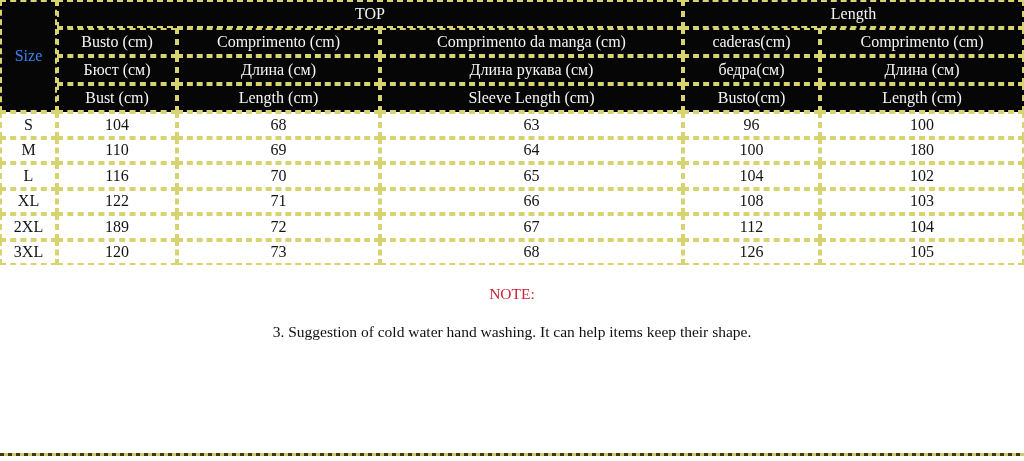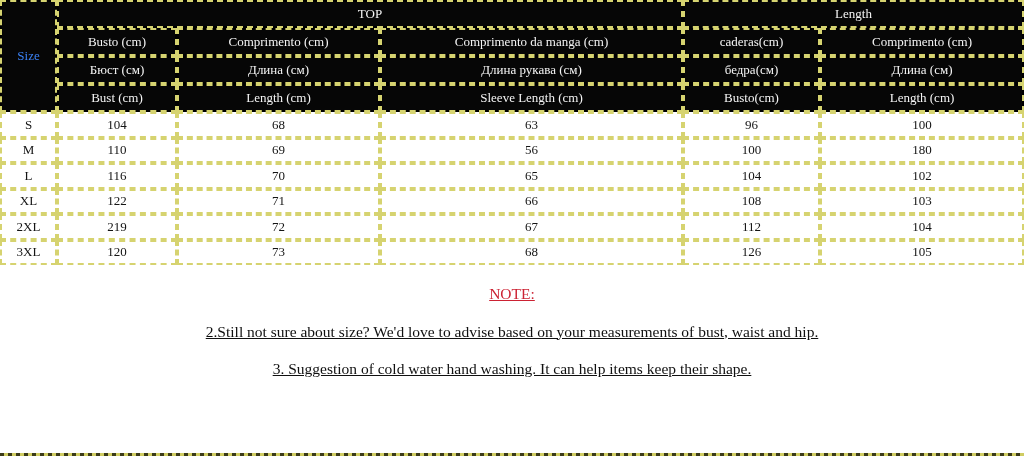--- a/index.html
+++ b/index.html
@@ -14,36 +14,36 @@
     border-spacing: 0;
     table-layout: fixed;
     width: 1024px;
     background: #000000;
   }
   table.size-chart td {
     border: 2px dashed #d6d370;
     background-clip: padding-box;
     text-align: center;
     vertical-align: middle;
-    font-size: 13px;
+    font-size: 16px;
     padding: 0;
     overflow: hidden;
     white-space: nowrap;
   }
   td.hd { background: #060606; color: #f5f5f5; }
   tr.hrow td { height: 24px; }
   tr.drow td { height: 21.5px; background: #ffffff; color: #141414; }
   td.corner { background: #060606; color: #3b82f6; }
   .notes {
     margin-top: 12px;
     text-align: center;
     font-size: 15.5px;
     color: #101010;
   }
-  .notes p { margin: 4px; line-height: 33.5px; text-decoration: underline; }
+  .notes p { margin: 4px; line-height: 33.5px; }
   .note-title { color: #cc2233; }
   .red-inline { color: #dd0000; }
   .bottom-dashes {
     position: absolute;
     left: 0; top: 453px;
     width: 1024px; height: 3px;
     background: repeating-linear-gradient(90deg, #3a3a18 0 4px, #cfcc62 4px 8px);
   }
 </style>
 </head>
@@ -91,21 +91,21 @@
       <td>104</td>
       <td>68</td>
       <td>63</td>
       <td>96</td>
       <td>100</td>
     </tr>
     <tr class="drow">
       <td>M</td>
       <td>110</td>
       <td>69</td>
-      <td>56</td>
+      <td>64</td>
       <td>100</td>
       <td>180</td>
     </tr>
     <tr class="drow">
       <td>L</td>
       <td>116</td>
       <td>70</td>
       <td>65</td>
       <td>104</td>
       <td>102</td>
@@ -113,36 +113,35 @@
     <tr class="drow">
       <td>XL</td>
       <td>122</td>
       <td>71</td>
       <td>66</td>
       <td>108</td>
       <td>103</td>
     </tr>
     <tr class="drow">
       <td>2XL</td>
-      <td>219</td>
+      <td>189</td>
       <td>72</td>
       <td>67</td>
       <td>112</td>
       <td>104</td>
     </tr>
     <tr class="drow">
       <td>3XL</td>
       <td>120</td>
       <td>73</td>
       <td>68</td>
       <td>126</td>
       <td>105</td>
     </tr>
   </tbody>
 </table>
 
 <div class="notes">
   <p class="note-title">NOTE:</p>
-  <p><span>2.Still not sure about size? We'd love to advise based on your measurements of bust, waist and hip.</span></p>
   <p><span>3. Suggestion of cold water hand washing. It can help items keep their shape.</span></p>
 </div>
 
 <div class="bottom-dashes"></div>
 
 </body></html>

